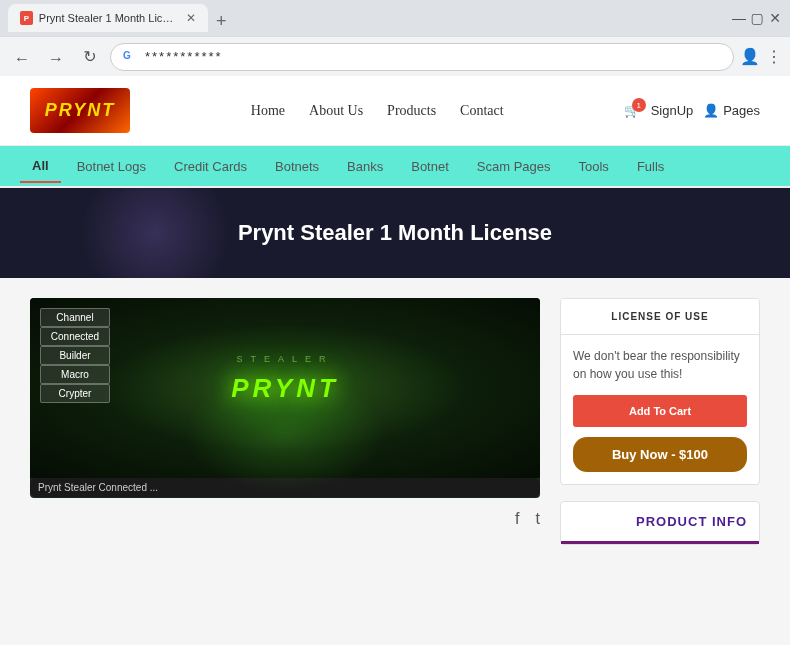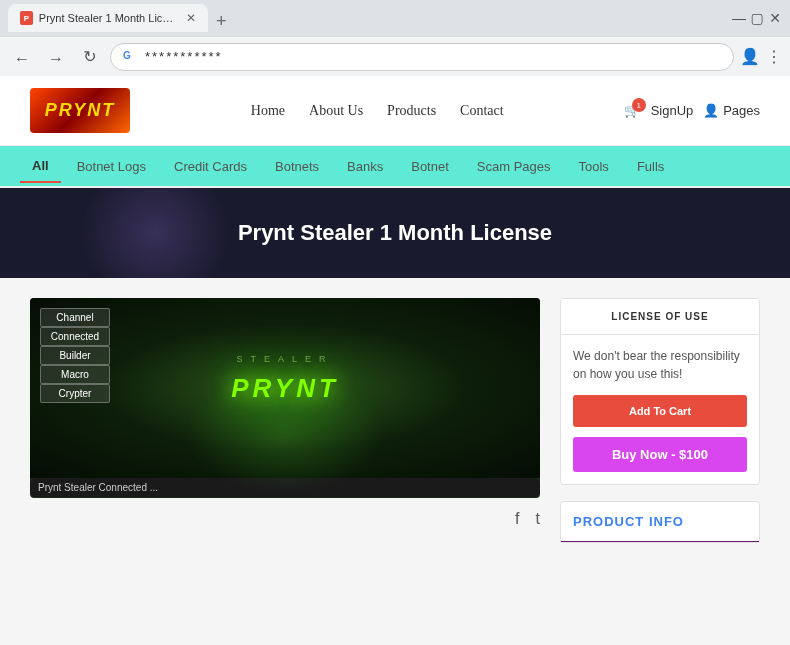--- a/index.html
+++ b/index.html
@@ -58,24 +58,24 @@
     .electric-glow { position: absolute; width: 200px; height: 120px; background: radial-gradient(ellipse, rgba(100,255,50,0.2) 0%, transparent 70%); }
     .product-caption { background: #1a1a1a; color: #ccc; font-size: 10px; padding: 4px 8px; border-radius: 6px; }
     .social-icons { display: flex; justify-content: flex-end; gap: 16px; padding: 12px 0; color: #555; font-size: 16px; }
 
     
     .product-right { width: 200px; display: flex; flex-direction: column; gap: 0; }
     .license-box { background: #fff; border: 1px solid #e0e0e0; border-radius: 4px; overflow: hidden; margin-bottom: 16px; }
     .license-header { background: #fff; border-bottom: 1px solid #e0e0e0; padding: 12px; text-align: center; font-weight: 700; font-size: 10px; letter-spacing: 1px; color: #333; }
     .license-body { padding: 12px; text-align: left; font-size: 12px; color: #555; line-height: 1.5; }
     .btn-add-cart { display: block; width: calc(100% - 24px); margin: 0 12px 10px; background: #e74c3c; color: white; border: none; padding: 10px; font-size: 11px; font-weight: 600; border-radius: 3px; cursor: pointer; text-align: center; }
-    .btn-buy-now { display: block; width: calc(100% - 24px); margin: 0 12px 12px; background: #d946ef; color: white; border: none; padding: 10px; font-size: 13px; font-weight: 600; border-radius: 3px; cursor: pointer; text-align: center; }
+    .btn-buy-now { display: block; width: calc(100% - 24px); margin: 0 12px 12px; background: #a16207; color: white; border: none; padding: 10px; font-size: 13px; font-weight: 600; border-radius: 14px; cursor: pointer; text-align: center; }
 
     .product-info-box { background: #fff; border: 1px solid #e0e0e0; border-radius: 4px; }
-    .product-info-header { padding: 12px; text-align: left; font-weight: 700; font-size: 13px; letter-spacing: 1px; color: #3b82f6; border-bottom: 1px solid #701a75; }
+    .product-info-header { padding: 12px; text-align: right; font-weight: 700; font-size: 13px; letter-spacing: 1px; color: #4c1d95; border-bottom: 3px solid #701a75; }
   </style>
 </head>
 <body>
 
 <div>
 
   <div class="title-bar">
     <div class="tab-area">
       <div class="tab">
         <div class="favicon">

